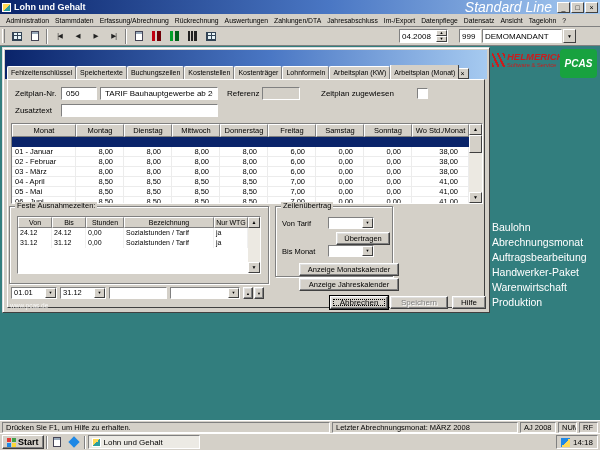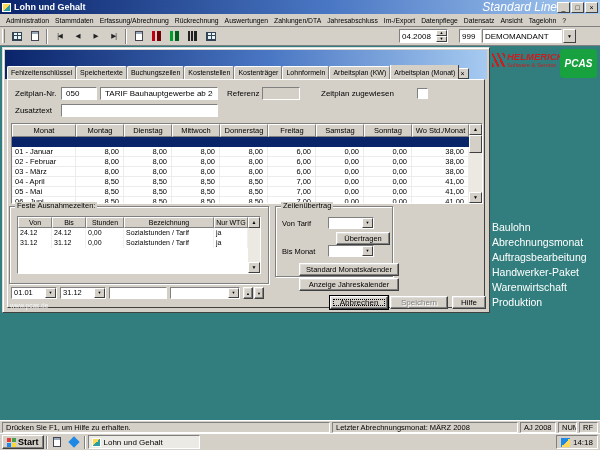--- a/index.html
+++ b/index.html
@@ -3,21 +3,21 @@
 <meta charset="utf-8">
 <style>
   *{box-sizing:border-box;margin:0;padding:0;cursor:default}
   html,body{width:600px;height:450px;overflow:hidden}
   .screen{position:relative;width:600px;height:450px;overflow:hidden;background:#327e7e;font-family:"Liberation Sans",sans-serif;color:#000}
 
   
   .titlebar{position:absolute;left:0;top:0;width:600px;height:14px;background:linear-gradient(90deg,#0a246a,#4a77c4 55%,#a6caf0);display:flex;align-items:center;color:#fff}
   .app-ico{width:9px;height:9px;margin:0 3px 0 2px;background:linear-gradient(135deg,#ffd955 50%,#2e9e9e 50%);border:1px solid #fff;flex:0 0 auto}
   .tb-title{font-size:9px;font-weight:bold;white-space:nowrap}
-  .tb-edition{margin-left:auto;font-size:12px;font-style:italic;white-space:nowrap}
+  .tb-edition{margin-left:auto;font-size:14px;font-style:italic;padding-right:5px;white-space:nowrap}
   .winbtns{display:flex;gap:1px;padding-right:2px}
   .wbtn{width:13px;height:11px;background:#d4d0c8;border:1px solid;border-color:#fff #404040 #404040 #fff;color:#000;font-size:7px;line-height:9px;text-align:center}
 
   
   .menubar{position:absolute;left:0;top:14px;width:600px;height:13px;background:#d4d0c8;display:flex;align-items:center;padding-left:3px;border-bottom:1px solid #808080;overflow:hidden}
   .menu-item{font-size:6.8px;padding:1px 3px;white-space:nowrap}
   .toolbar{position:absolute;left:0;top:27px;width:600px;height:19px;background:#d4d0c8;display:flex;align-items:center;gap:1px;padding:0 4px 0 2px;border-bottom:1px solid #808080}
   .tgrip{width:3px;height:14px;border-left:1px solid #fff;border-right:1px solid #808080;margin-right:2px}
   .tbtn{width:17px;height:17px;display:flex;align-items:center;justify-content:center;background:#d4d0c8;font-size:6.5px;color:#222;flex:0 0 auto}
   .tbtn.nav{letter-spacing:-1px}
@@ -56,21 +56,21 @@
 
   
   .ptable{position:absolute;left:8px;top:75px;width:472px;height:81px;background:#fff;border:1px solid;border-color:#808080 #fff #fff #808080}
   .pt-head{display:grid;grid-template-columns:64px repeat(7,48px) 57px;height:13px;width:457px}
   .th{font-size:7.5px;line-height:11px;text-align:center;background:#d4d0c8;border:1px solid;border-color:#fff #808080 #808080 #fff;overflow:hidden;white-space:nowrap}
   .pt-body{position:absolute;left:0;top:13px;width:457px;height:66px;overflow:hidden}
   .trow{display:grid;grid-template-columns:64px repeat(7,48px) 57px;height:10px}
   .trow.selected{background:#0a246a}
   .td{font-size:7.5px;line-height:10px;overflow:hidden;white-space:nowrap;border-right:1px solid #ececec;border-bottom:1px solid #ececec}
   .td.c-monat{padding-left:3px}
-  .td.num{text-align:right;padding-right:4px}
+  .td.num{text-align:right;padding-right:10px}
   .selected .td{border-color:transparent}
   .sb{position:absolute;right:0;top:0;width:13px;height:100%;background:#ece9e2}
   .sb-btn{position:absolute;left:0;width:100%;height:11px;background:#d4d0c8;border:1px solid;border-color:#fff #404040 #404040 #fff;font-size:5px;line-height:9px;text-align:center}
   .sb-btn.up{top:0}.sb-btn.down{bottom:0}
   .sb-thumb{position:absolute;left:0;top:11px;width:100%;height:18px;background:#d4d0c8;border:1px solid;border-color:#fff #404040 #404040 #fff}
 
   
   .group{position:absolute;border:1px solid #808080;box-shadow:inset 1px 1px 0 #fff,1px 1px 0 #fff}
   .group-title{position:absolute;top:-5px;left:5px;background:#d4d0c8;font-size:7.5px;line-height:8px;padding:0 2px;white-space:nowrap}
   .g-aus{left:6px;top:158px;width:260px;height:78px}
@@ -359,21 +359,21 @@
         <span class="combo" style="left:52px;top:10px;width:46px">
             <span class="cbtn">▼</span>
           </span>
         <span class="btn small ufirst" style="left:60px;top:25px;width:54px;height:13px">Übertragen</span>
         <span class="lbl" style="left:6px;top:40px;font-size:7.5px">Bis Monat</span>
         <span class="combo" style="left:52px;top:38px;width:46px">
             <span class="cbtn">▼</span>
           </span>
       </div>
 
-      <span class="btn small" style="left:296px;top:215px;width:100px;height:13px">Standard Monatskalender</span>
+      <span class="btn small" style="left:296px;top:215px;width:100px;height:13px">Anzeige Monatskalender</span>
       <span class="btn small" style="left:296px;top:230px;width:100px;height:13px">Anzeige Jahreskalender</span>
 
       <span class="combo" style="left:8px;top:239px;width:46px"><span>01.01</span><span class="cbtn">▼</span></span>
       <span class="combo" style="left:57px;top:239px;width:46px"><span>31.12</span><span class="cbtn">▼</span></span>
       <input class="tinput" style="left: 106px; top: 239px; width: 58px; height: 12px;" value="">
       <span class="combo" style="left:167px;top:239px;width:70px">
           <span class="cbtn">▼</span>
         </span>
       <span class="btn small" style="left:240px;top:239px;width:10px;height:12px;font-size:4px">▲</span>
       <span class="btn small" style="left:251px;top:239px;width:10px;height:12px;font-size:4px">▼</span>

